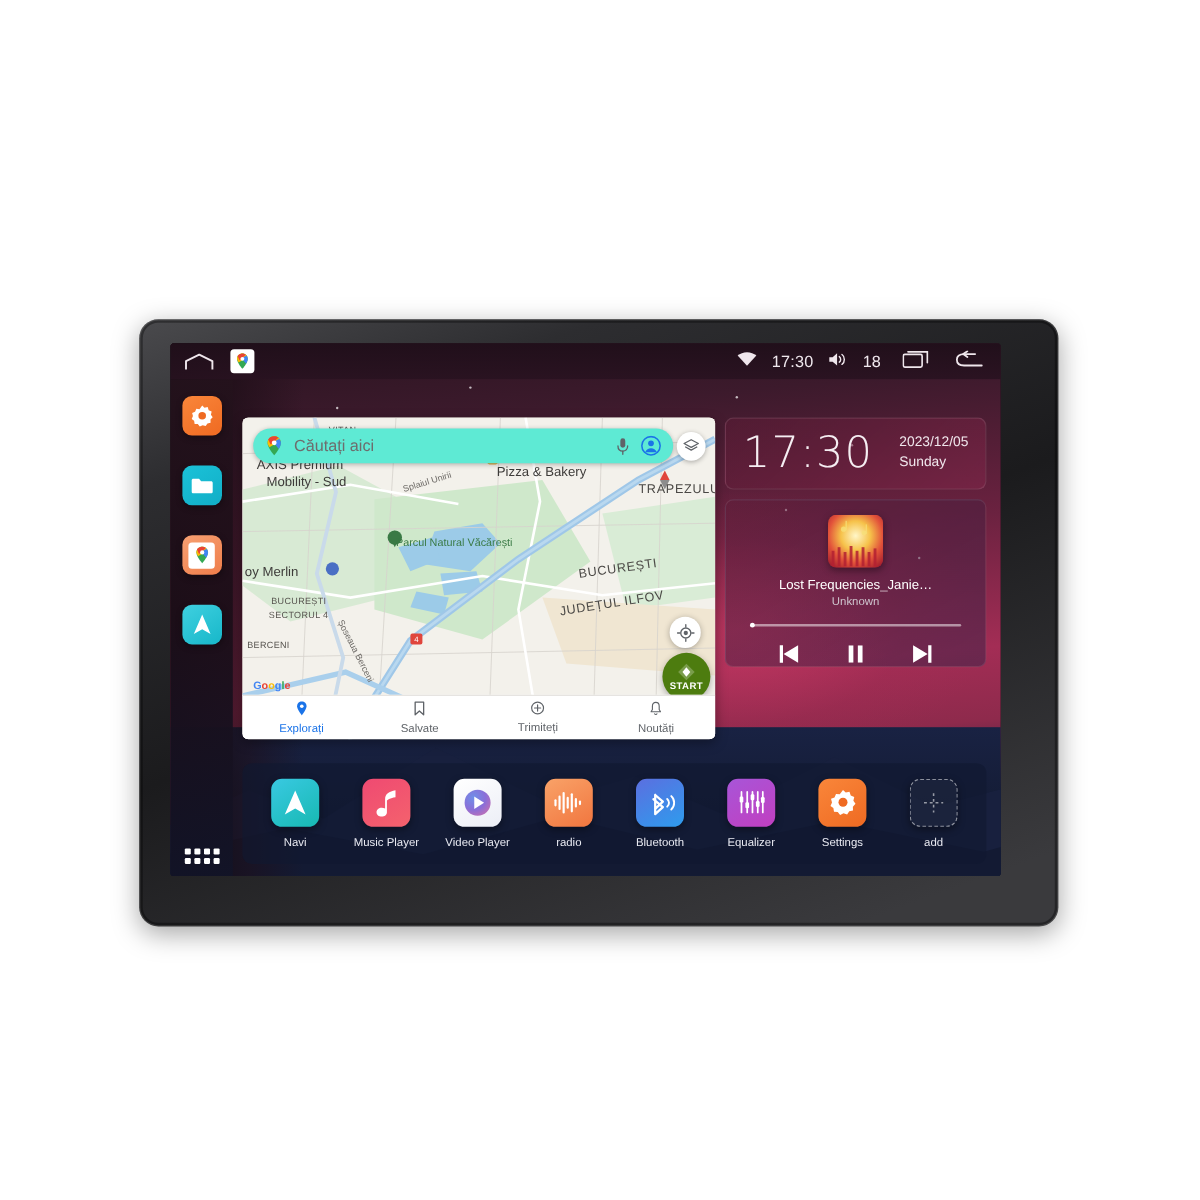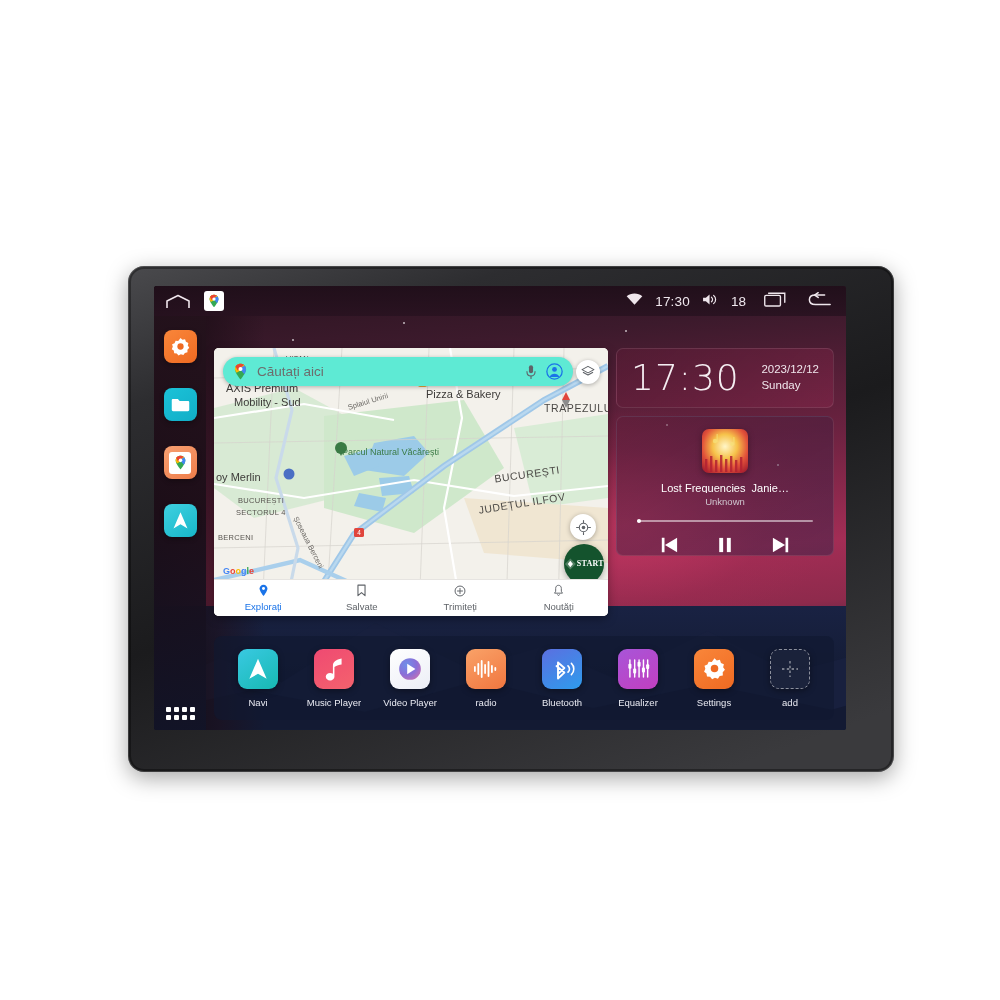--- a/index.html
+++ b/index.html
@@ -4,21 +4,21 @@
 <style>
   html,body{margin:0;padding:0;}
   body{
     width:1000px;height:1000px;background:#ffffff;
     font-family:"Liberation Sans", sans-serif;
     overflow:hidden;position:relative;
   }
 
   
   #device{
-    position:absolute;left:128px;top:266px;width:744px;height:484px;
+    position:absolute;left:116px;top:266px;width:744px;height:484px;
     background:linear-gradient(160deg,#4a4a4d 0%,#2d2d30 18%,#1b1b1d 50%,#3a3a3d 92%);
     border-radius:16px;
     box-shadow:0 6px 22px rgba(0,0,0,.35);
     padding:11px;
   }
   #device::after{
     content:"";position:absolute;inset:0;border-radius:16px;
     box-shadow:inset 0 0 0 1px rgba(255,255,255,.16), inset 0 0 0 3px rgba(0,0,0,.35);
     pointer-events:none;
   }
@@ -94,22 +94,22 @@
   #search-text{flex:1;margin-left:9px;color:#6d6d6d;font-size:13.5px;}
   .sb-ico{width:17px;height:17px;margin-left:7px;display:flex;align-items:center;justify-content:center;}
 
   #layers-btn{position:absolute;right:8px;top:12px;width:24px;height:24px;border-radius:50%;
     background:#fff;display:flex;align-items:center;justify-content:center;
     box-shadow:0 1px 4px rgba(0,0,0,.3);z-index:6;}
   #locate-btn{position:absolute;right:12px;bottom:76px;width:26px;height:26px;border-radius:50%;
     background:#fff;display:flex;align-items:center;justify-content:center;
     box-shadow:0 1px 5px rgba(0,0,0,.3);z-index:6;}
   #start-fab{position:absolute;right:4px;bottom:32px;width:40px;height:40px;border-radius:50%;
-    background:#14532d;display:flex;flex-direction:row;align-items:center;justify-content:center;
-    box-shadow:0 2px 6px rgba(0,0,0,.3);z-index:6;font-family:Liberation Serif, serif;}
+    background:#4d7c0f;display:flex;flex-direction:column;align-items:center;justify-content:center;
+    box-shadow:0 2px 6px rgba(0,0,0,.3);z-index:6;}
   #start-fab span{color:#fff;font-size:8px;font-weight:bold;margin-top:-1px;letter-spacing:.3px;}
 
   #map-nav{position:absolute;left:0;bottom:0;width:100%;height:36px;background:#fff;
     display:flex;align-items:center;border-top:1px solid #e6e4e1;z-index:7;}
   .mnav{flex:1;display:flex;flex-direction:column;align-items:center;justify-content:center;gap:2px;}
   .mnav span{font-size:9.5px;color:#5f6368;}
   .mnav.active span{color:#1a73e8;}
 
   #gwm{position:absolute;left:9px;bottom:40px;font-size:9px;z-index:5;font-weight:bold;}
   #gwm i{font-style:normal;}
@@ -414,21 +414,21 @@
                 <path d="M5.6,13 C5.9,13.9 6.4,14.3 7,14.3 C7.6,14.3 8.1,13.9 8.4,13" fill="none" stroke="#5f6368" stroke-width="1.2"></path>
               </svg></span>
             <span>Noutăți</span>
           </div>
         </div>
     </div>
 
     <div id="clockw">
       <span id="clock-time">17:30</span>
       <span id="clock-right">
-        <div id="clock-date">2023/12/12</div>
+        <div id="clock-date">2023/12/05</div>
         <div id="clock-day">Sunday</div>
       </span>
     </div>
 
     <div id="dock">
         <div class="app">
           <div class="app-ico ic-navi">
             <svg viewBox="0 0 24 24" width="26" height="26">
               <path d="M12,2.5 L20,21 L12,16.4 L4,21 Z" fill="#fff"></path>
             </svg>

